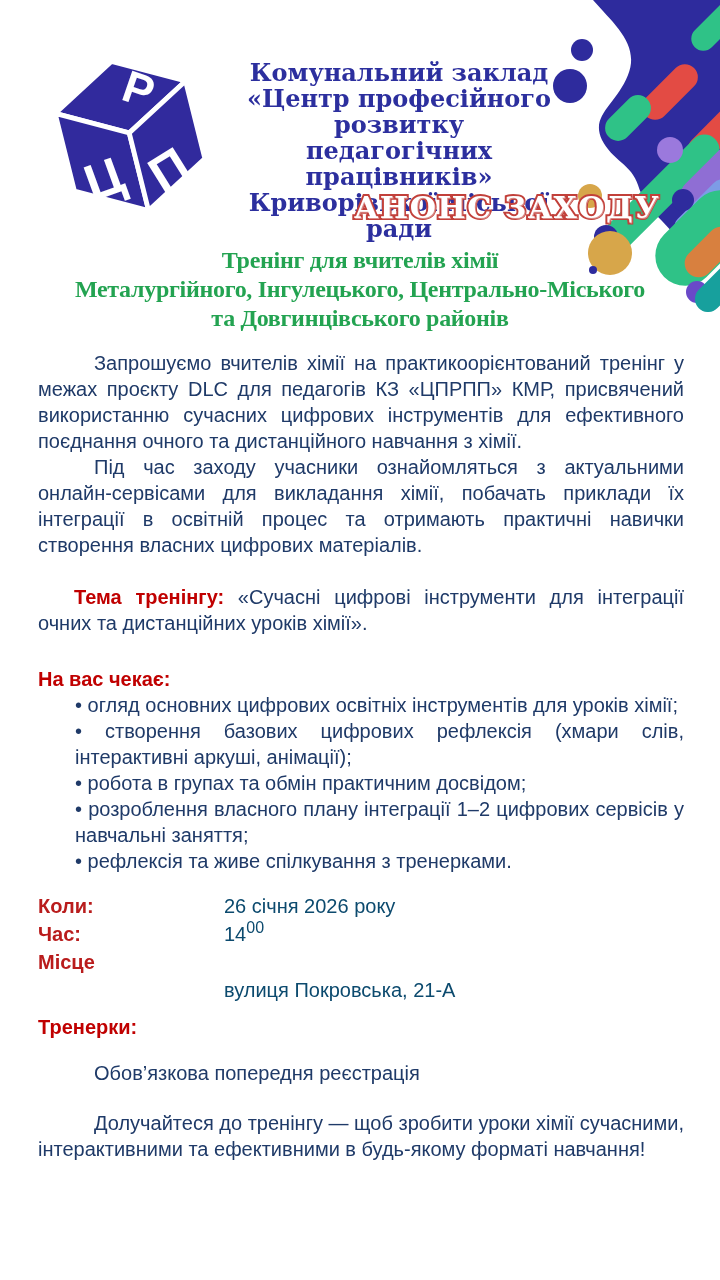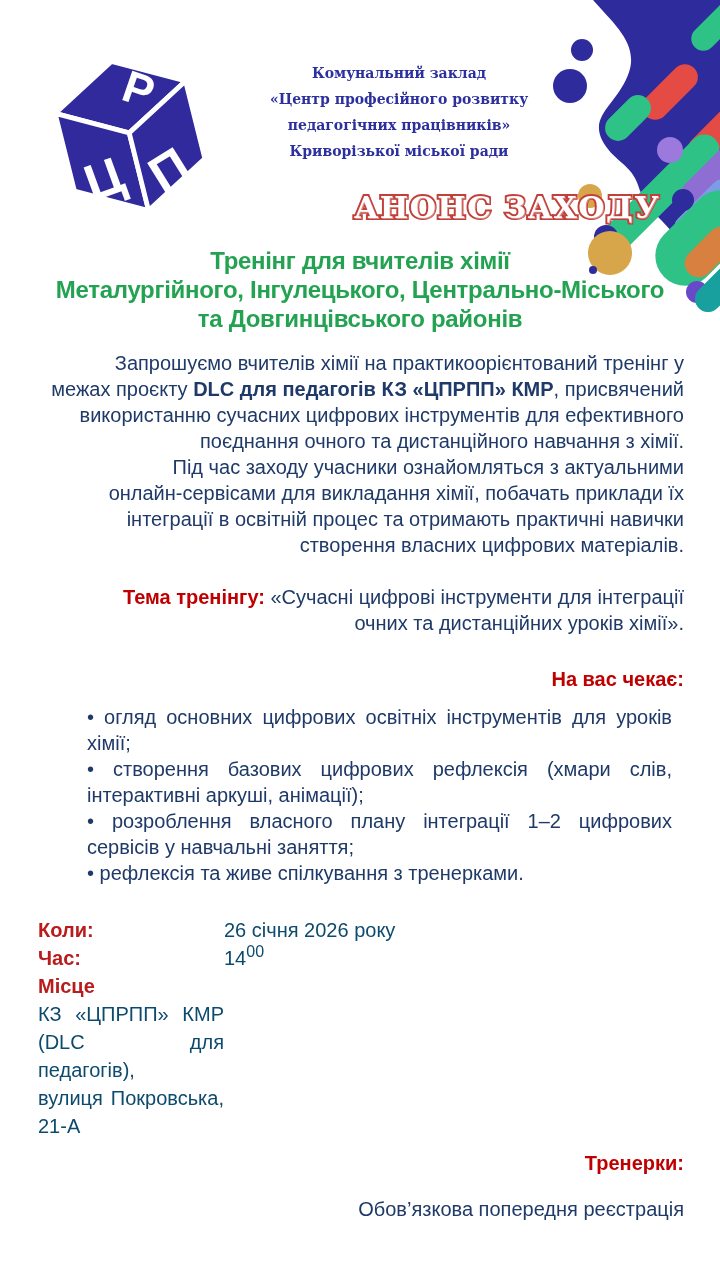--- a/index.html
+++ b/index.html
@@ -11,53 +11,54 @@
   
   .blob-wrap { position:absolute; top:0; right:0; width:200px; height:312px; }
 
   
   .logo-wrap { position:absolute; left:42px; top:48px; width:176px; height:176px; }
 
   
   .org-name {
     position:absolute; left:218px; top:60px; width:362px; text-align:center;
     font-family:"DejaVu Serif", serif; font-weight:bold;
-    font-size:14px; line-height:26px; color:#2c2f9e;
+    font-size:24px; line-height:26px; color:#2c2f9e;
   }
 
   
   .announce {
     position:absolute; top:190px; left:60px; width:600px; text-align:right;
     font-family:"DejaVu Serif", serif; font-weight:bold;
     font-size:30px; letter-spacing:1.5px;
     color:#ffffff; -webkit-text-stroke:4px #c2403a; paint-order:stroke fill;
     text-shadow:1px 1px 0 #d98a86;
   }
 
   
   .event-title {
     position:absolute; top:246px; left:8px; width:704px; text-align:center;
     font-weight:bold; font-size:24px; line-height:29px; letter-spacing:-0.3px;
     color:#23a351;
+    font-family:Liberation Serif, serif;
   }
 
   
   .content {
     position:absolute; top:350px; left:38px; width:646px;
     font-size:20px; line-height:26px; color:#1f3a68; text-align:justify;
   }
-  .content p { margin:0;text-align:right; }
+  .content p { margin:0; }
   .indent { text-indent:56px; }
-  .b { font-weight:bold; }
+  .b { font-weight:normal; }
   .red { color:#c00000; font-weight:bold;margin-left:36px; }
   .gap26 { height:26px; } .gap30 { height:30px; }
   .gap18 { height:18px; } .gap10 { height:10px; }
   .gap20 { height:20px; } .gap24 { height:24px; }
 
-  ul.agenda { list-style:none; margin:12px; padding:0 0 0 37px; }
+  ul.agenda { list-style:none; margin:0; padding:0 0 0 37px; }
   ul.agenda li { text-align:justify; }
   ul.agenda li::before { content:"• "; }
 
   .details { display:grid; grid-template-columns:186px 460px; line-height:28px; }
   .dl { color:#b91c1c; font-weight:bold; }
   .dv { color:#0c4a6e; }
   .dv sup { font-size:16px; line-height:0; }
 
   .label-line { text-align:left; }
   .reg { font-weight:normal; text-indent:56px; text-align:left; }
@@ -150,43 +151,44 @@
 
     <p><span class="red">Тема тренінгу:</span><span> «Сучасні цифрові інструменти для інтеграції очних та дистанційних уроків хімії».</span></p>
 
     <div class="gap30"></div>
 
     <p class="red label-line">На вас чекає:</p>
 
     <ul class="agenda">
       <li>огляд основних цифрових освітніх інструментів для уроків хімії;</li>
       <li>створення базових цифрових рефлексія (хмари слів, інтерактивні аркуші, анімації);</li>
+      <li>робота в групах та обмін практичним досвідом;</li>
       <li>розроблення власного плану інтеграції 1–2 цифрових сервісів у навчальні заняття;</li>
       <li>рефлексія та живе спілкування з тренерками.</li>
     </ul>
 
     <div class="gap18"></div>
 
     <div class="details">
       <div class="dl">Коли:</div>
       <div class="dv">26 січня 2026 року</div>
       <div class="dl">Час:</div>
       <div class="dv"><span>14</span><sup>00</sup></div>
       <div class="dl">Місце</div>
       <div class="dv"></div>
-      <div class="dv">КЗ «ЦПРПП» КМР (DLC для педагогів),</div>
       <div class="dl"></div>
       <div class="dv">вулиця Покровська, 21-А</div>
     </div>
 
     <div class="gap10"></div>
 
     <p class="red label-line">Тренерки:</p>
 
     <div class="gap20"></div>
 
     <p class="reg">Обов’язкова попередня реєстрація</p>
 
     <div class="gap24"></div>
 
+    <p class="indent">Долучайтеся до тренінгу — щоб зробити уроки хімії сучасними, інтерактивними та ефективними в будь-якому форматі навчання!</p>
 
   </div>
 </div>
 
 </body></html>

